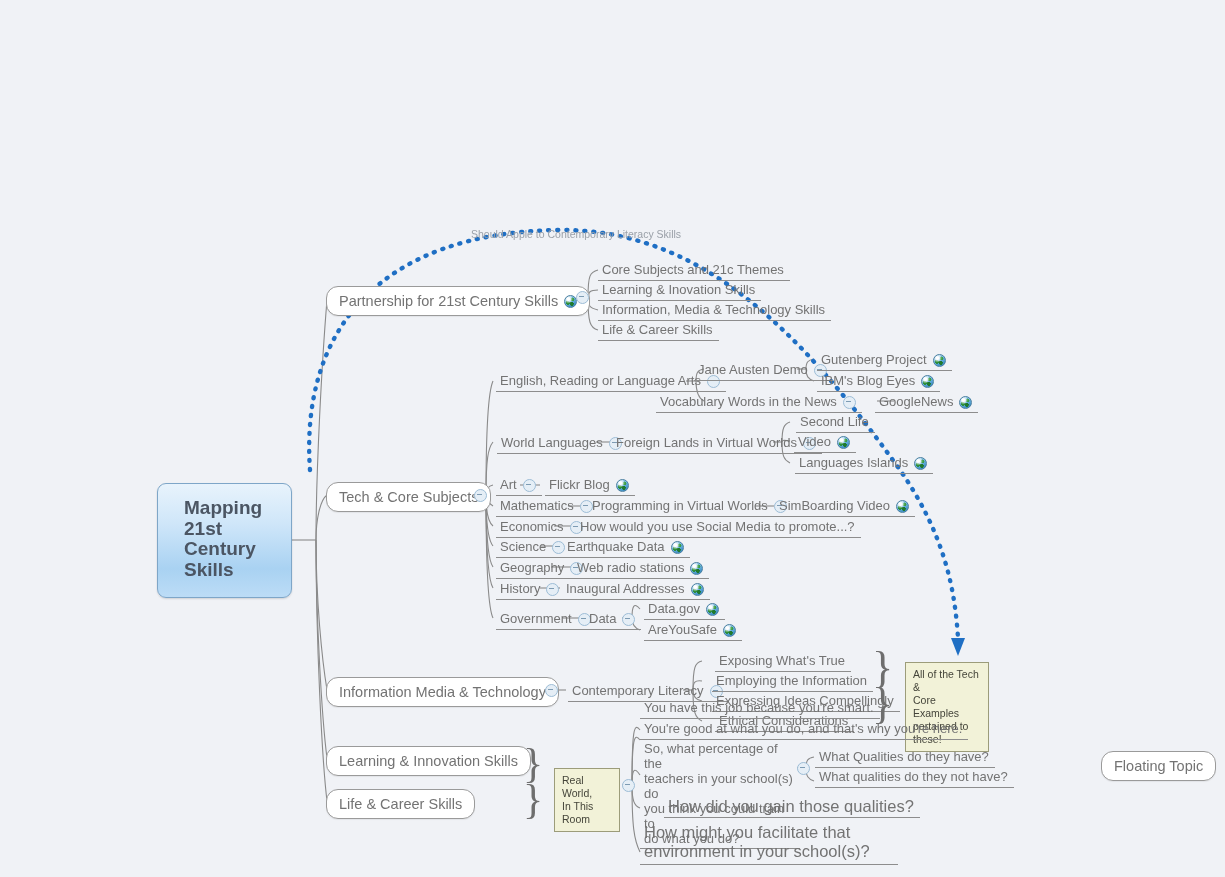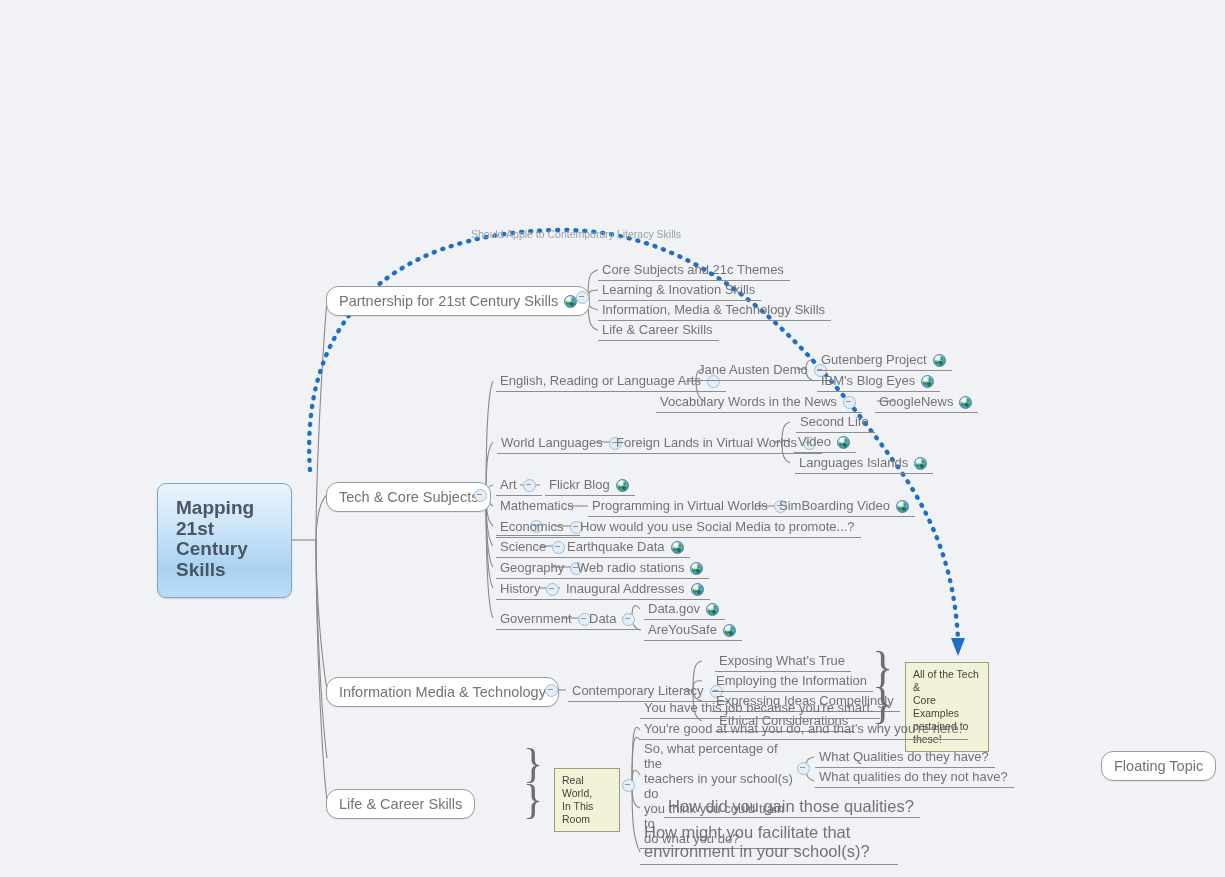--- a/index.html
+++ b/index.html
@@ -45,21 +45,21 @@
 
   
   #root{
     position:absolute;
     left:157px;top:483px;width:135px;height:115px;
     border:1px solid #7ea6c8;
     border-radius:9px;
     background:linear-gradient(180deg,#e8f3fc 0%,#cfe6f9 35%,#a9d2f2 75%,#bcdcf6 100%);
     box-shadow:0 1px 2px rgba(0,0,0,.14);
     display:flex;align-items:flex-start;
-    padding:14px 0 0 18px;
+    padding:14px 0 0 26px;
     box-sizing:border-box;
   }
   #root .rootlabel{
     font-size:19px;line-height:20.5px;font-weight:bold;color:#4b5563;
     white-space:pre-line;
   }
 
   
   .globe{
     width:13px;height:13px;border-radius:50%;
@@ -299,21 +299,21 @@
 
   <div class="node line" style="left:496px;top:476px;">
     <span>Art</span>
     <span class="collapse"></span>
   </div>
   <div class="node line" style="left:545px;top:476px;">
     <span>Flickr Blog</span>
     <span class="globe"></span>
   </div>
 
-  <div class="node line" style="left:496px;top:497px;flex-direction:column;">
+  <div class="node line" style="left:496px;top:497px;">
     <span>Mathematics</span>
     <span class="collapse"></span>
   </div>
   <div class="node line" style="left:588px;top:497px;">
     <span>Programming in Virtual Worlds</span>
     <span class="collapse"></span>
   </div>
   <div class="node line" style="left:775px;top:497px;">
     <span>SimBoarding Video</span>
     <span class="globe"></span>
@@ -396,20 +396,23 @@
   </div>
 
   <div class="brace" style="left:872px;top:646px;font-size:44px;">}</div>
   <div class="brace" style="left:872px;top:682px;font-size:44px;">}</div>
 
   <div class="note" style="left:905px;top:662px;width:84px;">All of the Tech &amp;
 Core Examples
 pertained to
 these!</div>
 
+  <div class="node box" style="left:326px;top:746px;">
+    <span>Learning &amp; Innovation Skills</span>
+  </div>
   <div class="node box" style="left:326px;top:789px;">
     <span>Life &amp; Career Skills</span>
   </div>
 
   <div class="brace" style="left:523px;top:742px;font-size:42px;">}</div>
   <div class="brace" style="left:523px;top:778px;font-size:42px;">}</div>
 
   <div class="note" style="left:554px;top:768px;width:66px;">Real World,
 In This Room</div>
   <div class="node" style="left:622px;top:779px;">

